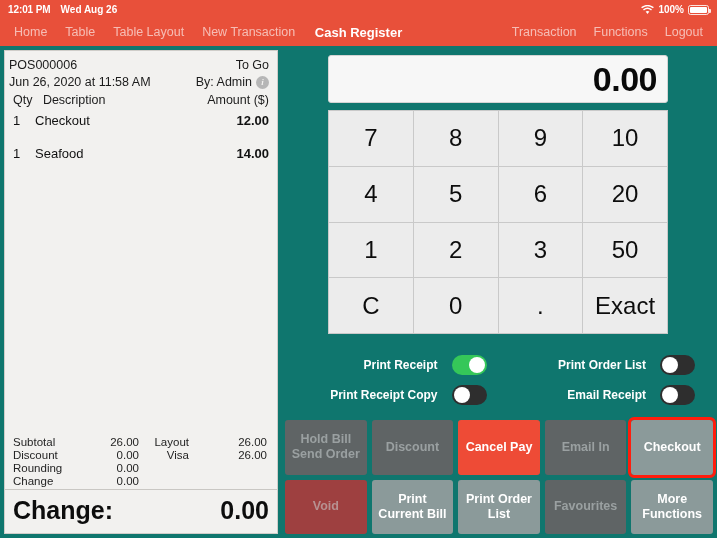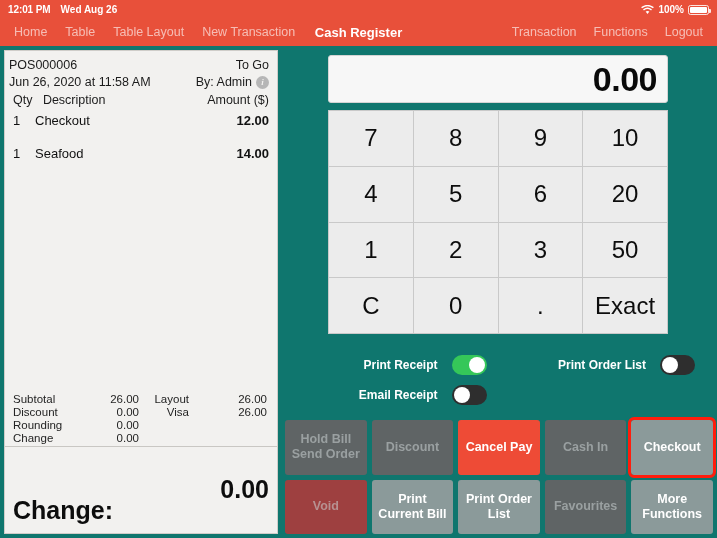--- a/index.html
+++ b/index.html
@@ -173,21 +173,21 @@
   .t-value2 { text-align: right; padding-right: 2px; }
 
   .change-bar {
     border-top: 1px solid #c9c7c3;
     margin: 0 0 0 0;
     padding: 6px 8px 8px 8px;
     display: flex;
     justify-content: space-between;
     align-items: center;
   }
-  .change-label { font-size: 25px; font-weight: bold; color: #0d0d0d; margin-top: 43px; }
+  .change-label { font-size: 25px; font-weight: bold; color: #0d0d0d; }
   .change-value { font-size: 25px; font-weight: bold; color: #0d0d0d; }
 
   
   .amount-display {
     position: absolute;
     left: 328px; top: 55px;
     width: 340px; height: 48px;
     background: #f7f7f7;
     border: 1px solid #d4d4d4;
     border-radius: 3px;
@@ -429,32 +429,38 @@
           <span class="knob"></span>
         </span>
     </div>
     <div class="toggle-row">
       <span class="toggle-label">Print Order List</span>
       <span class="switch">
           <span class="knob"></span>
         </span>
     </div>
     <div class="toggle-row">
+      <span class="toggle-label">Print Receipt Copy</span>
+      <span class="switch">
+          <span class="knob"></span>
+        </span>
+    </div>
+    <div class="toggle-row">
       <span class="toggle-label">Email Receipt</span>
       <span class="switch">
           <span class="knob"></span>
         </span>
     </div>
   </div>
 
   <div class="actions">
     <div class="abtn disabled">Hold Bill<br>Send Order</div>
     <div class="abtn disabled">Discount</div>
     <div class="abtn danger">Cancel Pay</div>
-    <div class="abtn disabled">Cash In</div>
+    <div class="abtn disabled">Email In</div>
     <div class="abtn enabled selected">Checkout</div>
     <div class="abtn void">Void</div>
     <div class="abtn enabled">Print<br>Current Bill</div>
     <div class="abtn enabled">Print Order<br>List</div>
     <div class="abtn disabled">Favourites</div>
     <div class="abtn enabled">More<br>Functions</div>
   </div>
 
 </div>
 

